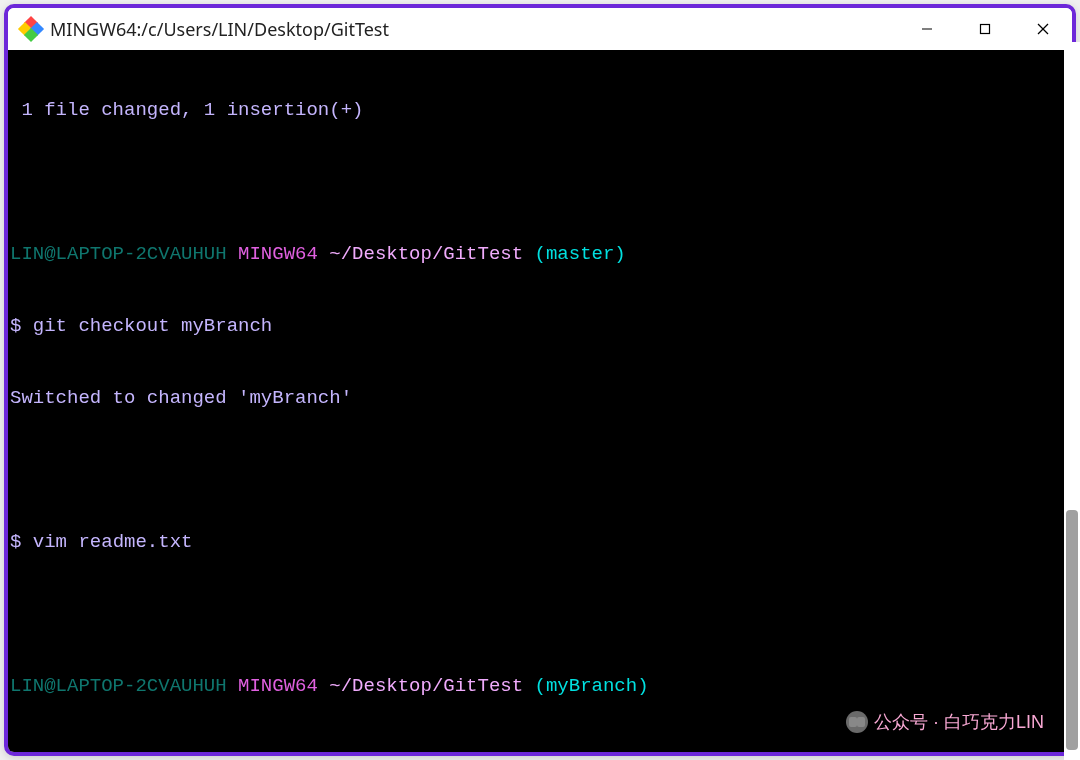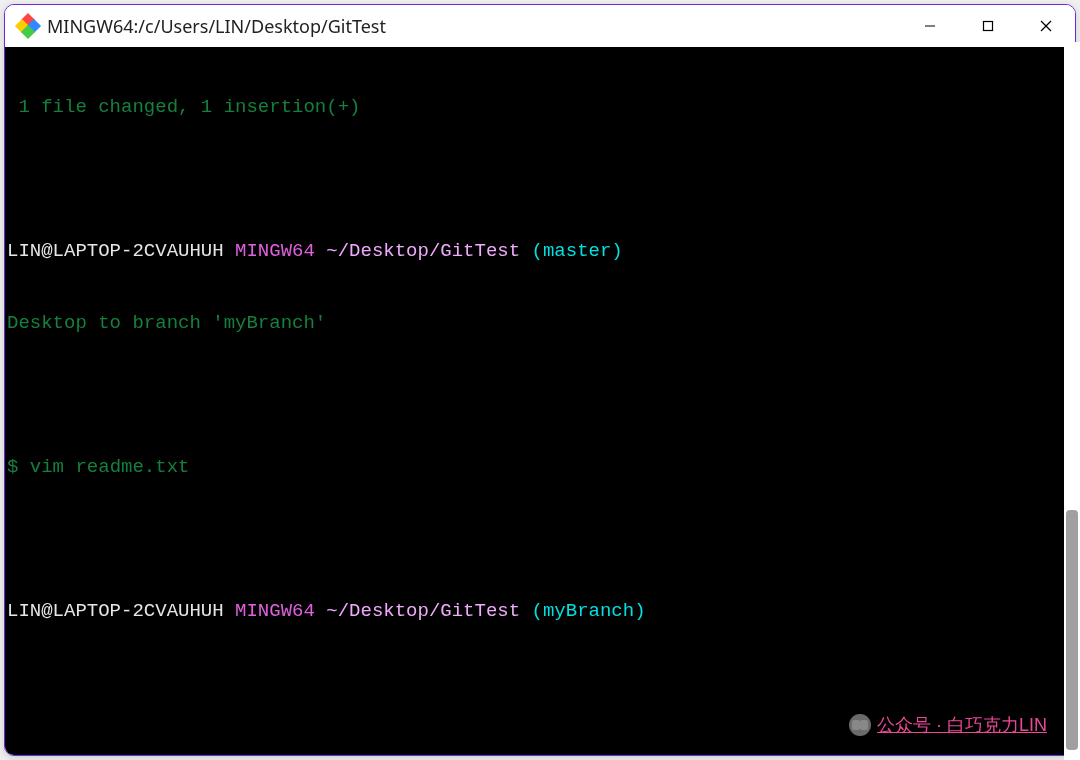--- a/index.html
+++ b/index.html
@@ -9,21 +9,21 @@
       width: 1080px;
       height: 760px;
       overflow: hidden;
       position: relative;
     }
     .window {
       width: 1072px;
       height: 752px;
       margin: 4px;
       background: #fff;
-      border: 1px solid #6d28d9;
+      border: 4px solid #6d28d9;
       border-radius: 10px;
       overflow: hidden;
       display: flex;
       flex-direction: column;
       box-shadow: 0 2px 8px rgba(0,0,0,0.15);
     }
     .titlebar {
       height: 42px;
       background: #fff;
       display: flex;
@@ -72,25 +72,25 @@
       background: #000;
       color: #fff;
       font-size: 19px;
       line-height: 24px;
       padding: 0 0 2px 2px;
       white-space: pre;
       overflow: hidden;
       position: relative;
     }
     .line { min-height: 24px; }
-    .u-green { color: #e5e5e5; }
+    .u-green { color: #0f766e; }
     .u-purple { color: #e060e0; text-align: center; }
     .u-yellow { color: #f0abfc; }
     .u-cyan { color: #00e0e0; margin-top: 43px; }
-    .u-white { color: #15803d; }
+    .u-white { color: #c4b5fd; }
     .scrollbar {
       position: absolute;
       right: 0;
       top: 42px;
       bottom: 0;
       width: 16px;
       background: #fff;
     }
     .scroll-thumb {
       position: absolute;
@@ -98,28 +98,27 @@
       width: 12px;
       top: 468px;
       height: 240px;
       background: #a0a0a0;
       border-radius: 4px;
     }
     .watermark {
       position: absolute;
       right: 28px;
       bottom: 18px;
-      color: #ec4899;
+      color: #f9a8d4;
       font-family: "Microsoft YaHei", sans-serif;
       font-size: 18px;
       display: flex;
       align-items: center;
       gap: 6px;
       pointer-events: none;
-      text-decoration: underline;
     }
     .wm-icon {
       width: 22px;
       height: 22px;
       border-radius: 50%;
       background: #6a6a6a;
       display: inline-block;
       position: relative;
     }
     .wm-icon::before, .wm-icon::after {
@@ -160,21 +159,22 @@
             <line x1="12" y1="2" x2="2" y2="12" stroke="#000" stroke-width="1.3"></line>
           </svg>
       </div>
     </div>
   </div>
 
   <div class="terminal">
     <div class="line"><span class="u-white"> 1 file changed, 1 insertion(+)</span></div>
     <div class="line"></div>
     <div class="line"><span class="u-green">LIN@LAPTOP-2CVAUHUH</span><span> </span><span class="u-purple">MINGW64</span><span> </span><span class="u-yellow">~/Desktop/GitTest</span><span> </span><span class="u-cyan">(master)</span></div>
-    <div class="line"><span class="u-white">Desktop to branch 'myBranch'</span></div>
+    <div class="line"><span class="u-white">$</span><span> </span><span class="u-white">git checkout myBranch</span></div>
+    <div class="line"><span class="u-white">Switched to changed 'myBranch'</span></div>
     <div class="line"></div>
     <div class="line"><span class="u-white">$</span><span> </span><span class="u-white">vim readme.txt</span></div>
     <div class="line"></div>
     <div class="line"><span class="u-green">LIN@LAPTOP-2CVAUHUH</span><span> </span><span class="u-purple">MINGW64</span><span> </span><span class="u-yellow">~/Desktop/GitTest</span><span> </span><span class="u-cyan">(myBranch)</span></div>
     
     
     
     
     
     

